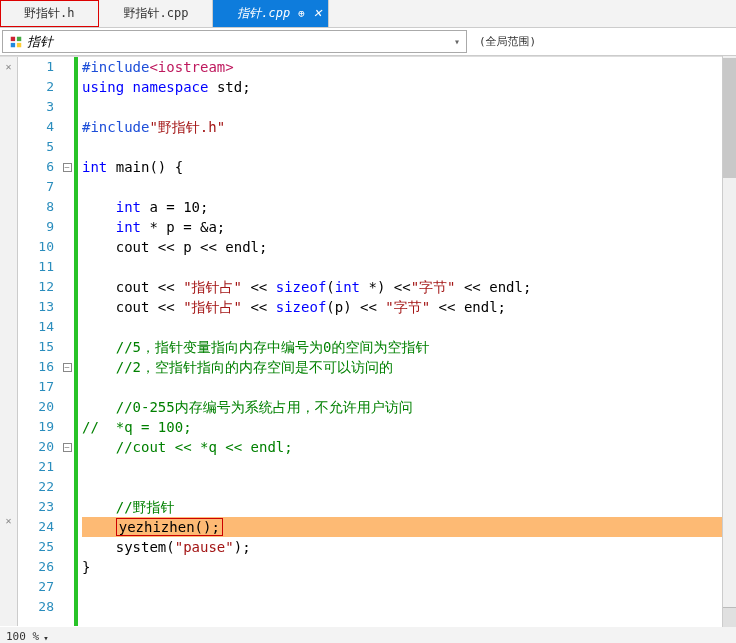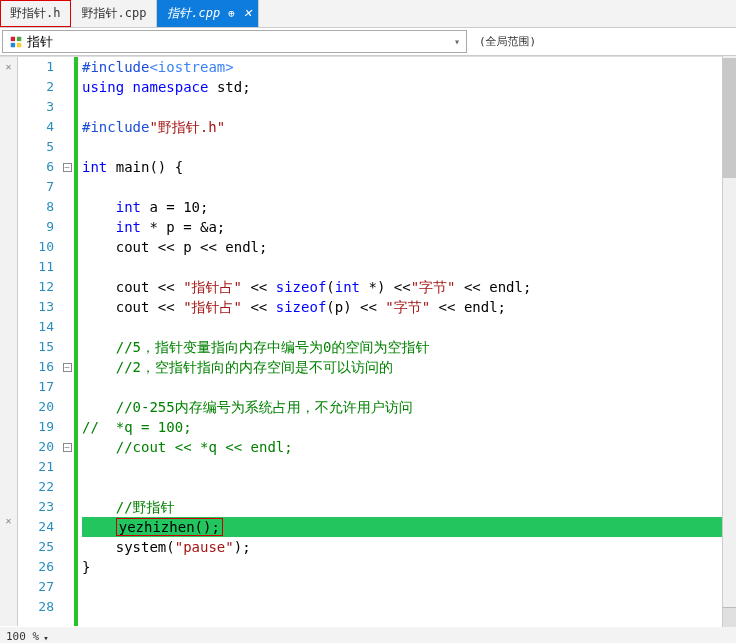--- a/index.html
+++ b/index.html
@@ -1,48 +1,48 @@
 <!DOCTYPE html>
 <html><head>
 <meta charset="utf-8">
 <style>
 * { margin:0; padding:0; box-sizing:border-box; }
 body { font-family: Consolas, "Microsoft YaHei", monospace; font-size:13px; background:#fff; width:736px; height:643px; overflow:hidden; position:relative; }
 
 .tab-bar { display:flex; background:#f3f3f3; border-bottom:1px solid #ccc; height:28px; align-items:stretch; }
-.tab { display:flex; align-items:center; padding:0 10px; border-right:1px solid #ccc; font-size:12px; cursor:pointer; color:#333; }
+.tab { display:flex; align-items:center; padding:0 24px; border-right:1px solid #ccc; font-size:12px; cursor:pointer; color:#333; }
 .tab.hl { outline:1px solid #d00; outline-offset:-1px; }
 .tab.active { background:#0e7cdc; color:#fff; padding-right:6px;font-style:italic; }
 .tab .pin, .tab .close { margin-left:8px; font-size:11px; }
 
 .scope-bar { display:flex; border-bottom:1px solid #ccc; height:28px; align-items:stretch; }
-.scope-left { display:flex; align-items:center; border:1px solid #aaa; margin:2px; padding:0 6px; flex:0 0 465px; background:#fff; }
+.scope-left { display:flex; align-items:center; border:1px solid #aaa; margin:2px; padding:0 6px; flex:0 0 465px; background:#fff;font-style:italic; }
 .scope-icon { width:14px; height:14px; margin-right:4px; display:inline-block; }
 .scope-dd { margin-left:auto; color:#666; font-size:10px; }
 .scope-right { display:flex; align-items:center; padding:0 10px; color:#333; font-size:11px; }
 
 .editor { display:flex; height:570px; border-top:1px solid #ddd; }
 .left-thin { width:18px; background:#f2f2f2; border-right:1px solid #ccc; display:flex; flex-direction:column; }
 .left-thin .x { font-size:10px; color:#888; text-align:center; margin-top:4px; }
 .gutter { width:42px; background:#fff; text-align:right; padding-right:6px; }
 .ln { height:20px; line-height:20px; color:#2a8dbd; font-size:13px; }
 .fold-col { width:18px; background:#fff; border-right:4px solid #28c328; }
 .fold { height:20px; line-height:20px; text-align:center; color:#888; font-size:11px; }
 .fold .sq { display:inline-block; width:9px; height:9px; border:1px solid #888; font-size:9px; line-height:7px; }
 
 .code { flex:1; padding-left:4px; }
 .line { height:20px; line-height:20px; white-space:pre; font-size:14px; }
-.line.sel { background:#22c55e; position:relative; }
+.line.sel { background:#fdba74; position:relative; }
 .line.sel .box { border:1px solid #c00; padding:0 2px; }
 
 .kw { color:#0000ff; }
 .str { color:#a31515; }
 .cmt { color:#008000; }
 .pp { color:#1d4ed8; }
-.inc { color:#3b82f6; }
+.inc { color:#be185d; }
 
 .minimap { position:absolute; right:0; top:56px; bottom:16px; width:14px; background:#f0f0f0; border-left:1px solid #ccc; }
 .mm-thumb { background:#c8c8c8; height:120px; margin-top:2px; }
 .mm-track { position:absolute; bottom:0; width:100%; height:20px; background:#e0e0e0; border-top:1px solid #bbb; }
 
 .status { position:absolute; bottom:0; left:0; height:16px; font-size:11px; padding:0 6px; color:#333; background:#f3f3f3; width:100%; display:flex; align-items:flex-end; }
 .status .dd { margin-left:4px; font-size:9px; }
 </style>
 </head>
 <body>

